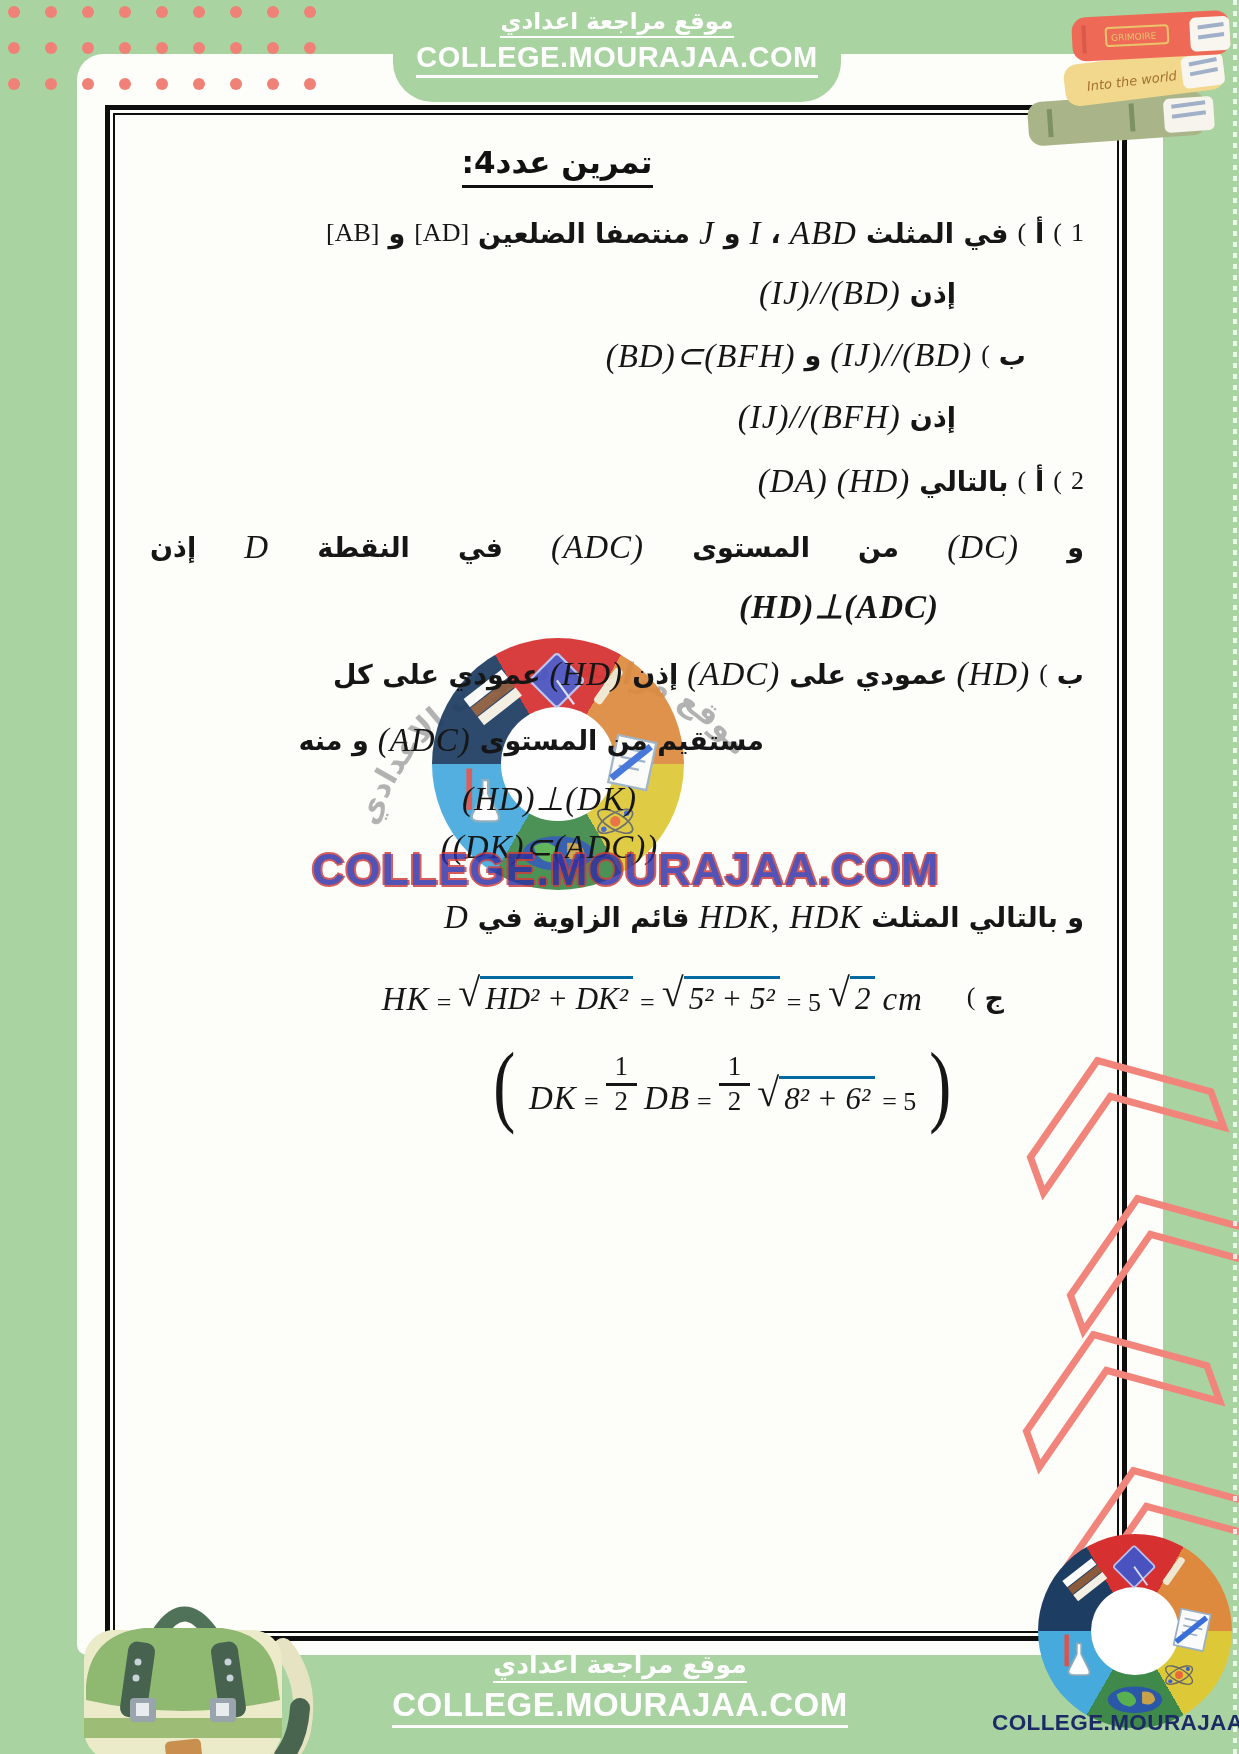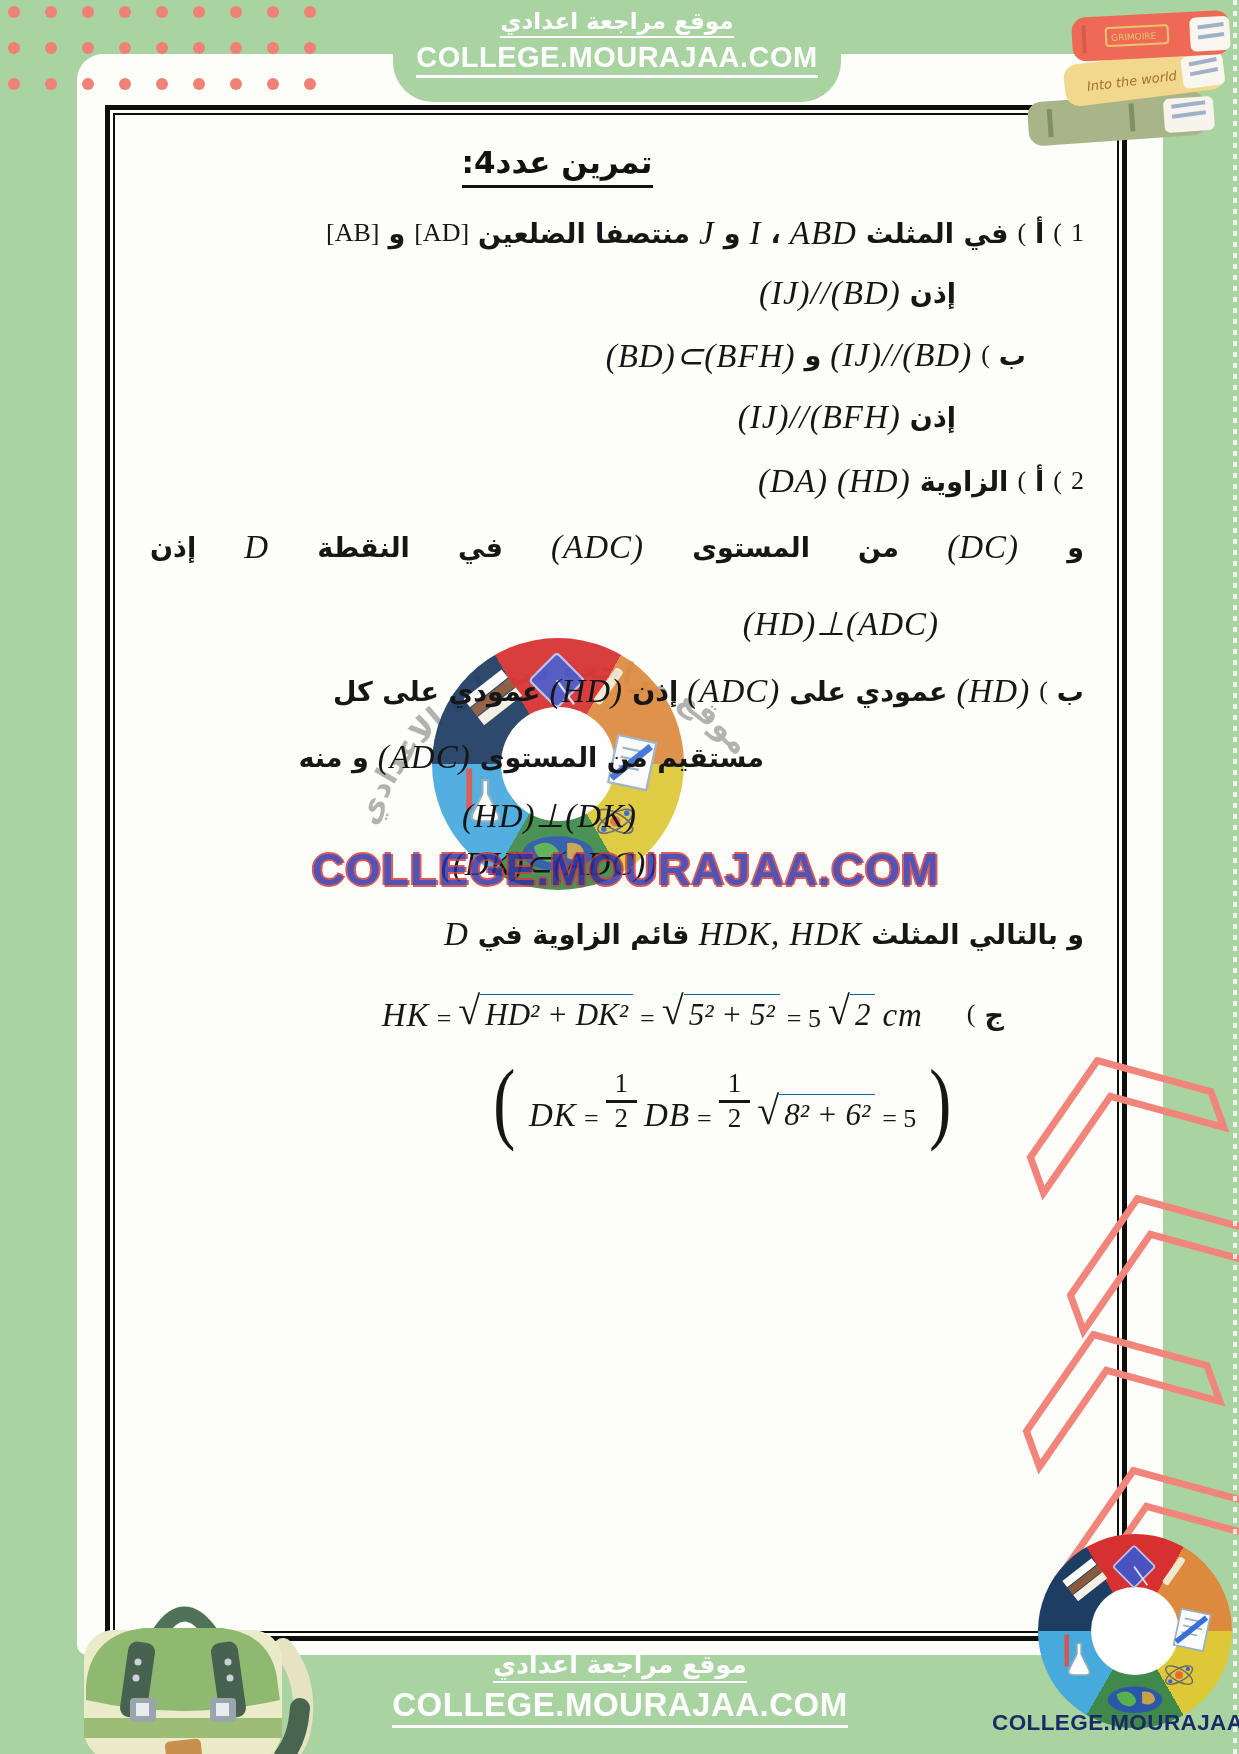--- a/index.html
+++ b/index.html
@@ -49,21 +49,21 @@
   .doc-line.ltr{flex-direction:row;justify-content:flex-end}
   .doc-line.justify{justify-content:space-between}
   .seg-ar{font-family:"DejaVu Sans",sans-serif;font-weight:700;font-size:27px;white-space:nowrap}
   .seg-n{font-family:"Liberation Serif",serif;font-size:26px;white-space:nowrap}
   .seg-m{font-family:"Liberation Serif",serif;font-style:italic;font-size:33px;
         letter-spacing:1px;white-space:nowrap;direction:ltr;unicode-bidi:bidi-override}
   .seg-grp{display:inline-flex;direction:ltr;align-items:flex-end;gap:7px}
   .seg-rt{display:inline-flex;align-items:flex-start;font-family:"Liberation Serif",serif;
         font-style:italic;font-size:31px;line-height:1.2}
   .rt-sign{font-style:normal;font-size:40px;line-height:1;transform:translateY(-3px)}
-  .rt-bar{border-top:1px solid #0369a1;padding:1px 5px 0}
+  .rt-bar{border-top:3px solid #0369a1;padding:1px 5px 0}
   .seg-frac{display:inline-flex;flex-direction:column;align-items:center;
         font-family:"Liberation Serif",serif;font-size:27px;line-height:1.15}
   .frac-num{border-bottom:3px solid #151515;padding:0 9px 1px}
   .seg-big{font-family:"Liberation Serif",serif;font-size:92px;font-weight:400;
         height:112px;display:flex;align-items:center;transform:scaleX(.72);line-height:1}
   .seg-sp{width:26px}
 
   
   .donut{border-radius:50%;position:absolute;
         background:conic-gradient(from -30deg,#d63030 0 60deg,#dd8a3e 60deg 120deg,
@@ -184,36 +184,36 @@
         </div>
         <div class="doc-line" style="padding-right: 128px; margin-top: 12px;">
           <span class="seg-ar">إذن</span>
           <span class="seg-m">(IJ)//(BFH)</span>
         </div>
         <div class="doc-line" style="margin-top: 14px;">
           <span class="seg-n">2</span>
           <span class="seg-n">(</span>
           <span class="seg-ar">أ</span>
           <span class="seg-n">(</span>
-          <span class="seg-ar">الزاوية</span>
+          <span class="seg-ar">بالتالي</span>
           <span class="seg-m">(HD)</span>
           <span class="seg-m">(DA)</span>
         </div>
         <div class="doc-line justify" style="margin-top: 16px;">
           <span class="seg-ar">و</span>
           <span class="seg-m">(DC)</span>
           <span class="seg-ar">من</span>
           <span class="seg-ar">المستوى</span>
           <span class="seg-m">(ADC)</span>
           <span class="seg-ar">في</span>
           <span class="seg-ar">النقطة</span>
           <span class="seg-m">D</span>
           <span class="seg-ar">إذن</span>
         </div>
-        <div class="doc-line ltr" style="padding-right: 145px; margin-top: 26px;">
+        <div class="doc-line ltr" style="padding-right: 145px; margin-top: 9px; font-weight: bold;">
           <span class="seg-m">(HD)⊥(ADC)</span>
         </div>
         <div class="doc-line" style="margin-top: 18px;">
           <span class="seg-ar">ب</span>
           <span class="seg-n">(</span>
           <span class="seg-m">(HD)</span>
           <span class="seg-ar">عمودي على</span>
           <span class="seg-m">(ADC)</span>
           <span class="seg-ar">إذن</span>
           <span class="seg-m">(HD)</span>

